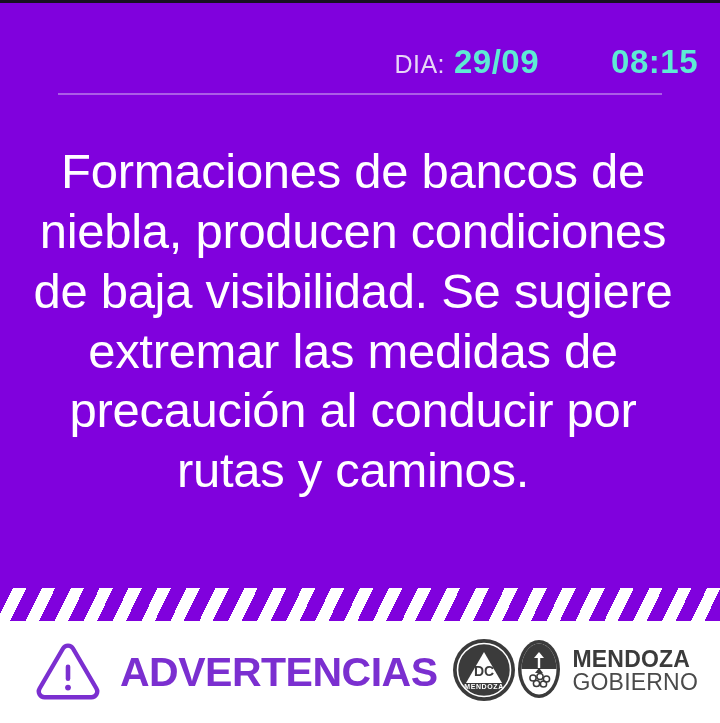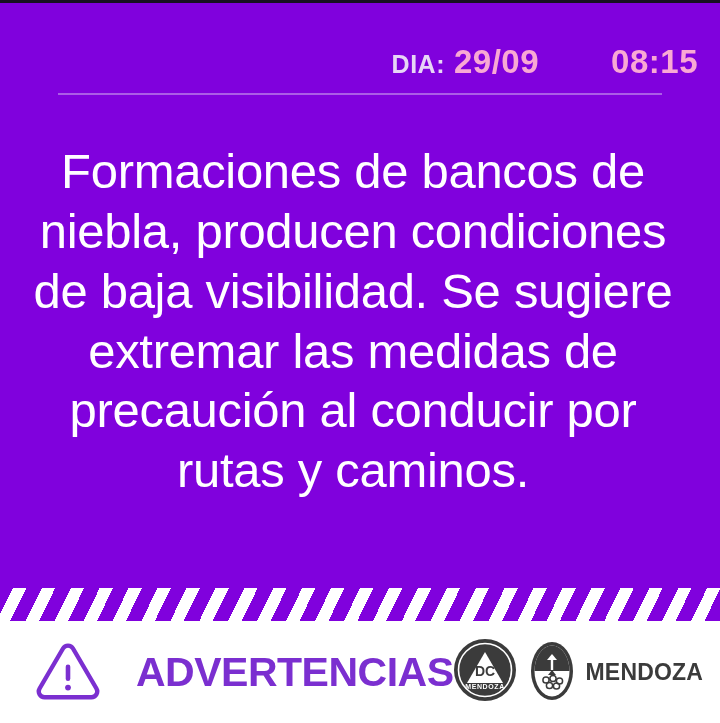--- a/index.html
+++ b/index.html
@@ -45,30 +45,30 @@
     gap:72px;
   }
   .meta-group {
     display:flex;
     align-items:baseline;
     gap:9px;
     white-space:nowrap;
   }
   .meta-label {
     font-size:25px;
-    font-weight:700;
+    font-weight:400;
     letter-spacing:0.5px;
     color:#e7d6f6;
     font-family:"Liberation Sans Narrow","Liberation Sans", sans-serif;
   }
   .meta-value {
     font-size:33px;
     font-weight:700;
     letter-spacing:0.5px;
-    color:#f9a8d4;
+    color:#5eead4;
     font-family:"Liberation Sans Narrow","Liberation Sans", sans-serif;
   }
 
   .header-rule {
     margin:12px 58px 0 58px;
     height:2px;
     background:#b36ce8;
     opacity:.85;
   }
 
@@ -108,39 +108,39 @@
     flex:1;
     background:#ffffff;
     display:flex;
     align-items:center;
     padding:0 22px 0 36px;
   }
 
   .footer-left {
     display:flex;
     align-items:center;
-    gap:36px;
+    gap:20px;
   }
 
   .warning-triangle { display:block; }
 
   .footer-title {
     font-size:41px;
     font-weight:700;
     letter-spacing:-0.5px;
     color:#7b2fd0;
     font-family:"Liberation Sans Narrow","Liberation Sans", sans-serif;
     line-height:1;
   }
 
   .footer-right {
     margin-left:auto;
     display:flex;
-    align-items:flex-end;
-    gap:12px;
+    align-items:flex-start;
+    gap:0;
   }
 
   .brand-lockup {
     display:flex;
     align-items:center;
     gap:10px;
   }
   .brand-text { line-height:1.02; }
   .brand-line-1 {
     font-size:23px;
@@ -230,19 +230,20 @@
             <circle cx="24" cy="38.5" r="3.1" fill="none" stroke="#3b3b3b" stroke-width="1.5"></circle>
             <circle cx="30.5" cy="41" r="3.1" fill="none" stroke="#3b3b3b" stroke-width="1.5"></circle>
             <circle cx="20.5" cy="45.5" r="3.1" fill="none" stroke="#3b3b3b" stroke-width="1.5"></circle>
             <circle cx="27.5" cy="46" r="3.1" fill="none" stroke="#3b3b3b" stroke-width="1.5"></circle>
             <path d="M23 30 l-4 5 h8 Z" fill="#3b3b3b"></path>
           </svg>
         </span>
 
         <div class="brand-text">
           <div class="brand-line-1">MENDOZA</div>
+          <div class="brand-line-2">GOBIERNO</div>
         </div>
 
       </div>
     </div>
   </div>
 
 </div>
 
 </body></html>

